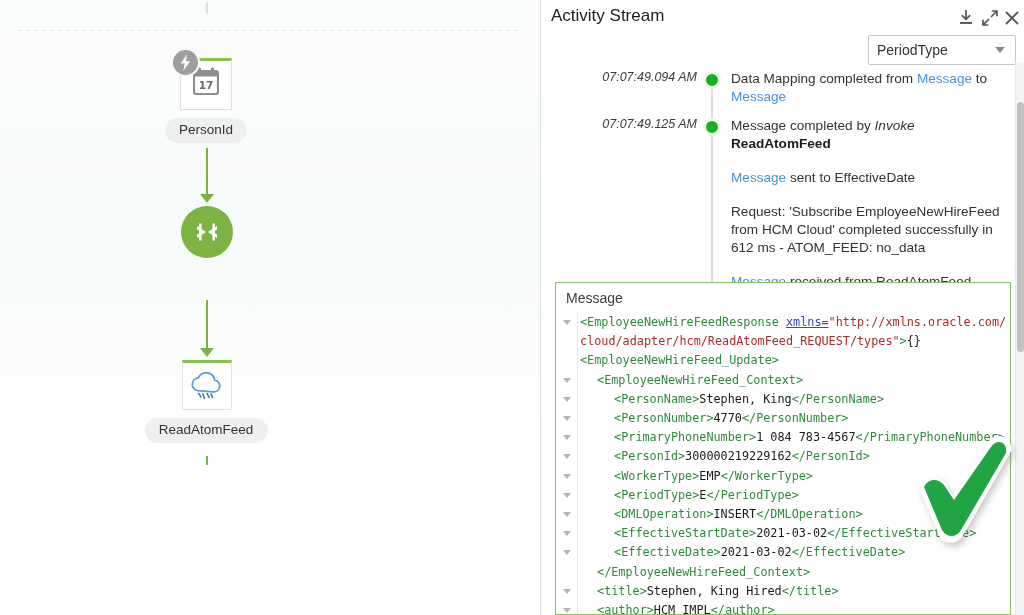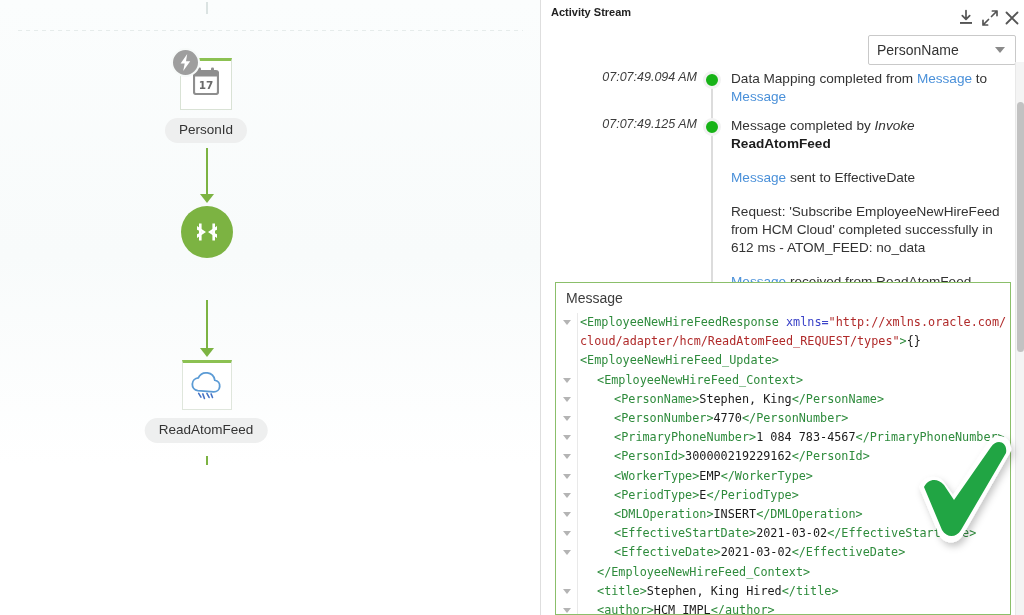--- a/index.html
+++ b/index.html
@@ -98,21 +98,21 @@
 
   
   #activity-panel {
     position: absolute; left: 540px; top: 0; width: 484px; height: 615px;
     background: #ffffff;
     border-left: 1px solid #dedede;
   }
   #panel-header { position: relative; height: 36px; }
   #panel-title {
     position: absolute; left: 10px; top: 6px;
-    font-size: 11px; font-weight: bold; color: #222222;
+    font-size: 17px; font-weight: normal; color: #222222;
   }
   .hdr-icon {
     position: absolute; top: 8px; width: 20px; height: 20px;
     cursor: pointer; color: #555555;
   }
   #icon-download { right: 48px; }
   #icon-expand { right: 24px; }
   #icon-close { right: 2px; }
 
   #sort-select {
@@ -178,21 +178,21 @@
     border-left: 4px solid transparent; border-right: 4px solid transparent;
     border-top: 5px solid #b4b4b4; cursor: pointer;
   }
   #xml-code {
     position: absolute; left: 24px; top: 30px; width: 430px;
     font-family: "DejaVu Sans Mono", monospace;
     font-size: 11.8px; line-height: 19.2px;
     white-space: pre-wrap; word-break: break-all;
   }
   .xtag  { color: #2e8b3c; }
-  .xattr { color: #3b43c8; }
+  .xattr { color: #3b43c8; text-decoration: underline; }
   .xval  { color: #b02a2a; }
   .xtext { color: #1a1a1a; }
 
   
   #checkmark {
     position: absolute; left: 905px; top: 425px;
     width: 116px; height: 130px; pointer-events: none;
   }
 
   
@@ -290,21 +290,21 @@
         <path d="M11.5 8.5 L17 3 M17 3 L12.4 3 M17 3 L17 7.6" fill="none" stroke="#555" stroke-width="1.7" stroke-linecap="round" stroke-linejoin="round"></path>
         <path d="M8.5 11.5 L3 17 M3 17 L7.6 17 M3 17 L3 12.4" fill="none" stroke="#555" stroke-width="1.7" stroke-linecap="round" stroke-linejoin="round"></path>
       </svg>
 
       <svg class="hdr-icon" id="icon-close" viewBox="0 0 20 20">
         <path d="M4.5 4.5 L15.5 15.5 M15.5 4.5 L4.5 15.5" fill="none" stroke="#555" stroke-width="1.8" stroke-linecap="round"></path>
       </svg>
     </div>
 
     <div id="sort-select">
-      <span>PersonName</span>
+      <span>PeriodType</span>
       <span id="sort-caret"></span>
     </div>
 
     <div id="stream-list">
       <div id="stream-spine"></div>
 
       <div class="stream-row" style="top:6px;">
         <div class="stream-time">07:07:49.094 AM</div>
         <div class="stream-dot"></div>
         <div class="stream-body">

